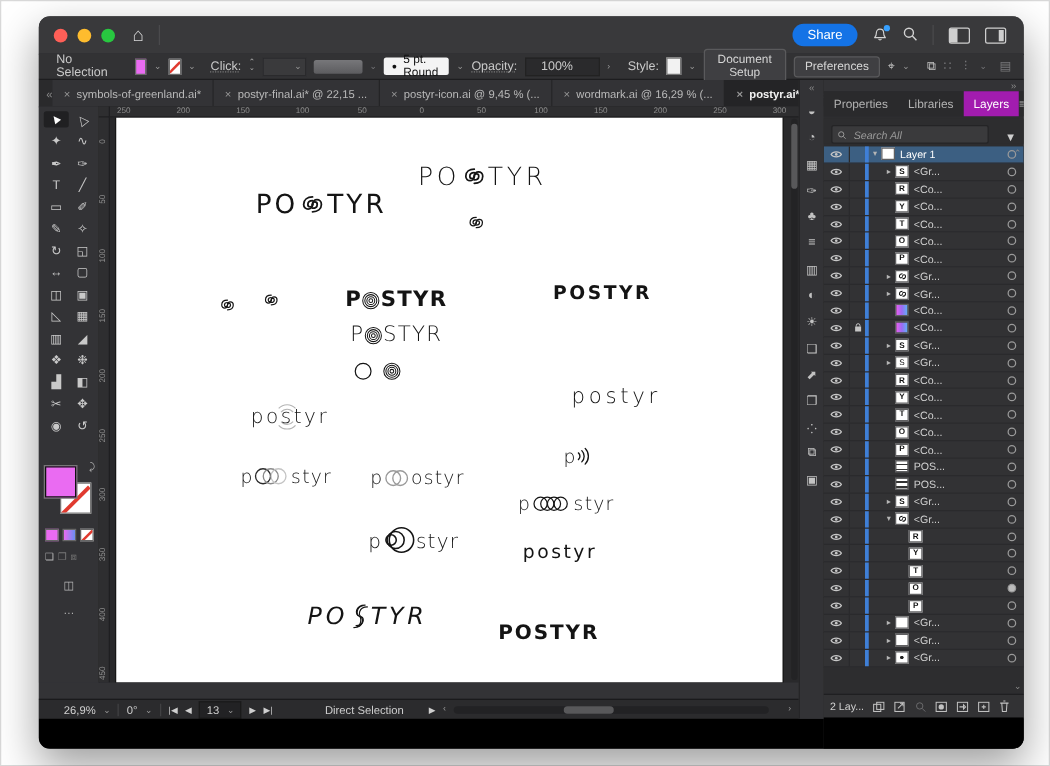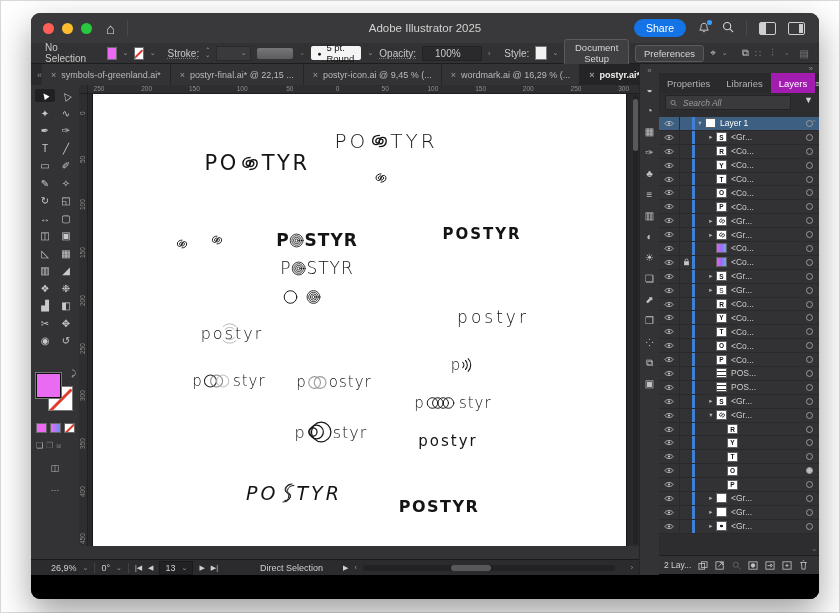--- a/index.html
+++ b/index.html
@@ -96,21 +96,21 @@
   .dock .dchev{color:#8a8a8a;font-size:8px;margin-bottom:4px}
   .dicon{color:#c2c2c2;font-size:10px;height:21px;display:flex;align-items:center}
 
   
   .panel{position:absolute;left:628px;top:51px;width:160px;height:535px;background:#2d2d2f}
   .panel-top{position:absolute;left:0;top:0;width:100%;height:9px;background:#333336;color:#8a8a8a;font-size:8px;text-align:right;padding-right:6px;box-sizing:border-box;line-height:9px}
   .panel-tabs{position:absolute;left:0;top:9px;width:100%;height:20px;background:#2a2a2c;display:flex;align-items:stretch;font-size:9.5px}
   .ptab{display:flex;align-items:center;padding:0 8px;color:#b2b2b2}
   .ptab.active{background:#a21caf;color:#fff}
   .pmenu{margin-left:auto;color:#b2b2b2;padding-right:6px;display:flex;align-items:center}
-  .panel-search{position:absolute;left:0;top:31px;width:100%;height:20px;display:flex;align-items:flex-start;gap:13px;padding:0 6px;box-sizing:border-box;background:#2d2d2f}
+  .panel-search{position:absolute;left:0;top:31px;width:100%;height:20px;display:flex;align-items:flex-end;gap:13px;padding:0 6px;box-sizing:border-box;background:#2d2d2f}
   .searchbox{flex:1;background:#3a3a3c;border:1px solid #242426;border-radius:2px;height:13px;display:flex;align-items:center;gap:4px;padding:0 4px}
   .searchbox input{background:transparent;border:none;outline:none;color:#cfcfcf;font-style:italic;font-size:8.5px;width:100%;font-family:inherit}
   .searchbox input::placeholder{color:#9a9a9a}
   .funnel{color:#cfcfcf;font-size:9px}
   .panel-rows{position:absolute;left:0;top:53px;width:100%;height:438px;overflow:hidden;background:#2d2d2f}
   .lrow{position:relative;height:12.9px;background:#323234;border-bottom:1px solid #2a2a2c;display:flex;align-items:center;font-size:8.5px;color:#cfcfcf}
   .lrow.selected{background:#3c5f82;color:#fff}
   .lrow .eyec{width:20px;display:flex;align-items:center;justify-content:center;border-right:1px solid #2a2a2c;align-self:stretch}
   .lrow .lockc{width:12px;display:flex;align-items:center;justify-content:center}
   .lrow .cbar{width:3px;align-self:stretch}
@@ -129,21 +129,20 @@
 
 <div class="frame">
   <div class="window">
 
     <div class="titlebar">
       <span class="tl r"></span>
       <span class="tl y"></span>
       <span class="tl g"></span>
       <span class="home">⌂</span>
       <span class="tb-sep"></span>
-      <div class="tb-title">Adobe Illustrator 2025</div>
       <div class="tb-right">
         <button class="share">Share</button>
         <span class="bell">
           <svg width="12" height="12" viewBox="0 0 14 14">
               <path d="M7 1.5c-2.3 0-3.4 1.8-3.4 3.6 0 2.6-1 3.8-1.6 4.4h10c-.6-.6-1.6-1.8-1.6-4.4 0-1.8-1.1-3.6-3.4-3.6zM5.7 10.6a1.4 1.4 0 0 0 2.6 0" fill="none" stroke="#d2d2d2" stroke-width="1.1" stroke-linejoin="round"></path>
             </svg>
           <span class="dot"></span>
         </span>
         <span>
           <svg width="12" height="12" viewBox="0 0 14 14">
@@ -157,21 +156,21 @@
       </div>
     </div>
 
     <div class="controlbar">
       <span>No Selection</span>
       <span style="width:14px"></span>
       <span class="cswatch pink"></span>
         <span class="mini">⌄</span>
       <span class="cswatch none"></span>
         <span class="mini">⌄</span>
-      <span style="margin-left:6px;text-decoration:underline dotted #777">Stroke:</span>
+      <span style="margin-left:6px;text-decoration:underline dotted #777">Click:</span>
       <span class="stepper">
           <span>⌃</span>
           <span>⌄</span>
         </span>
       <span class="ddl" style="width:40px">
           <span style="flex:1"></span>
           <span class="mini">⌄</span>
         </span>
       <span class="brushbox"></span>
         <span class="mini dim">⌄</span>

